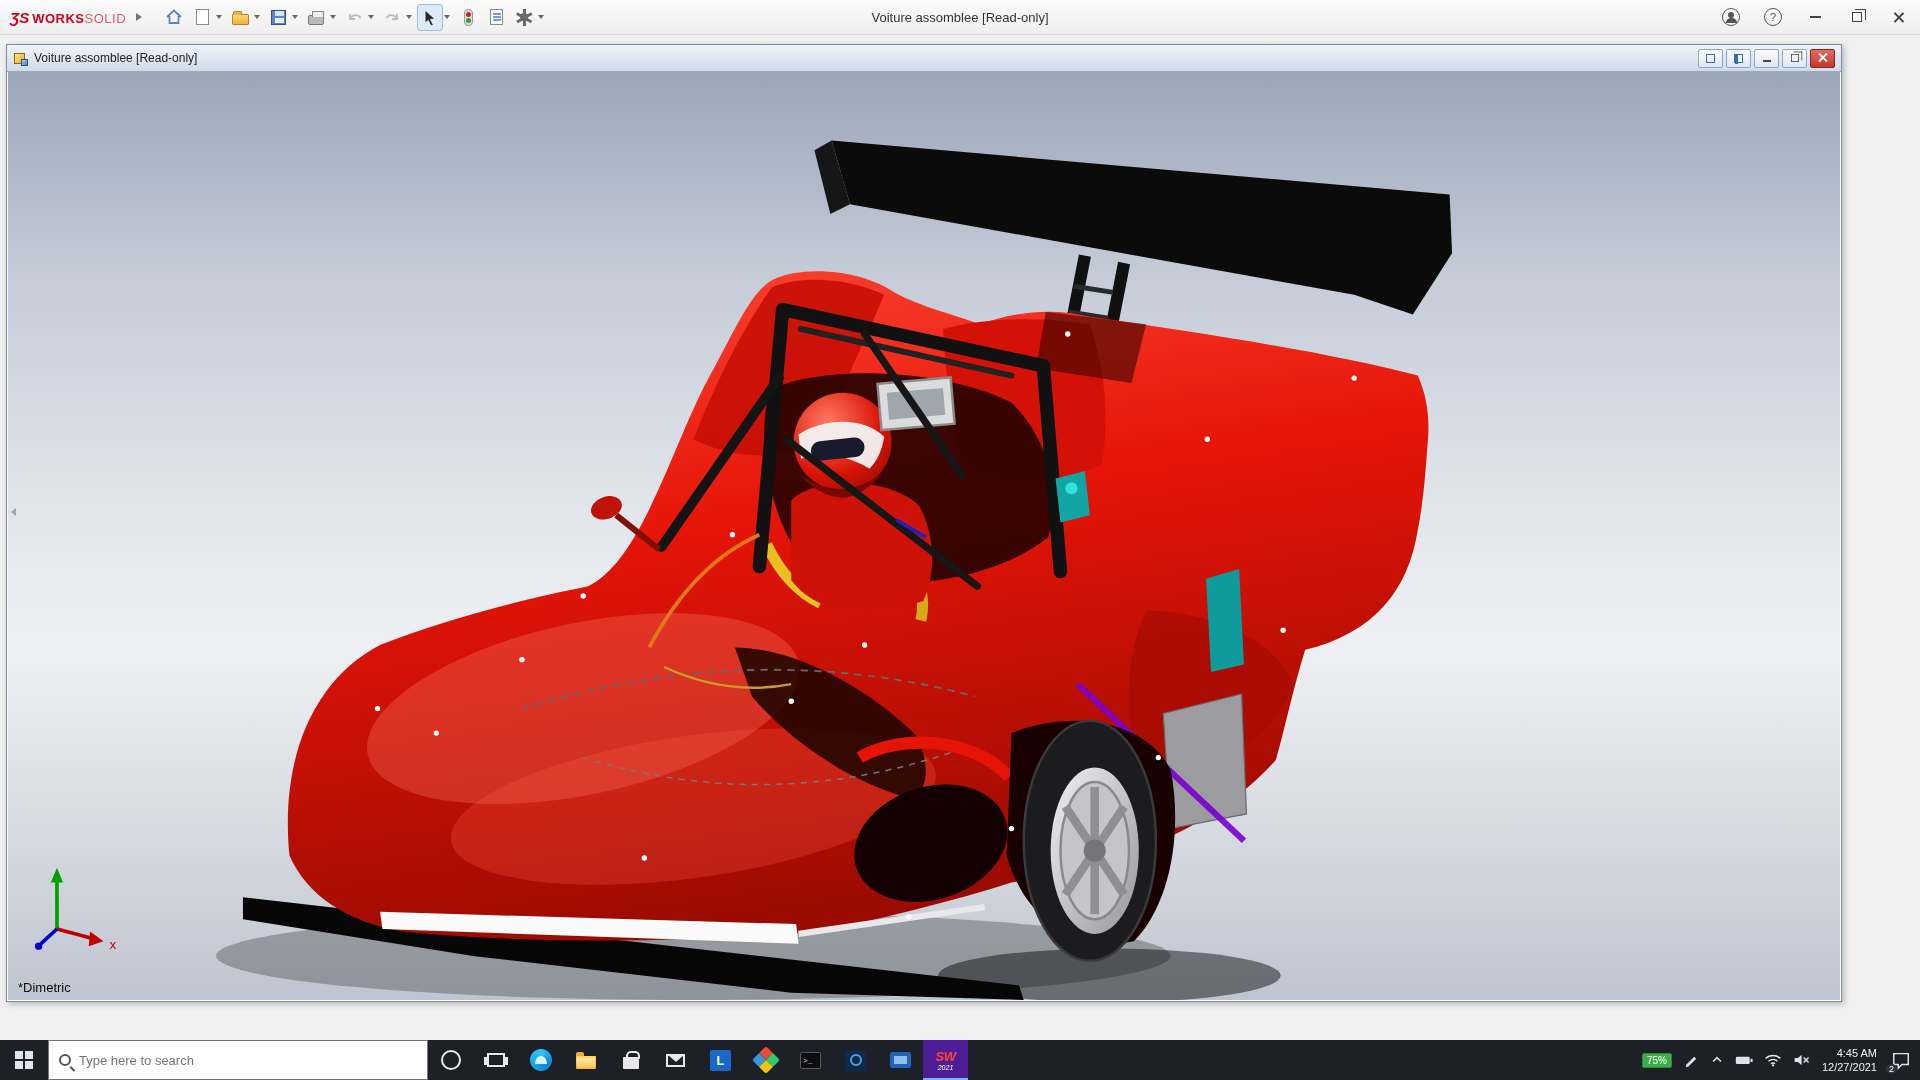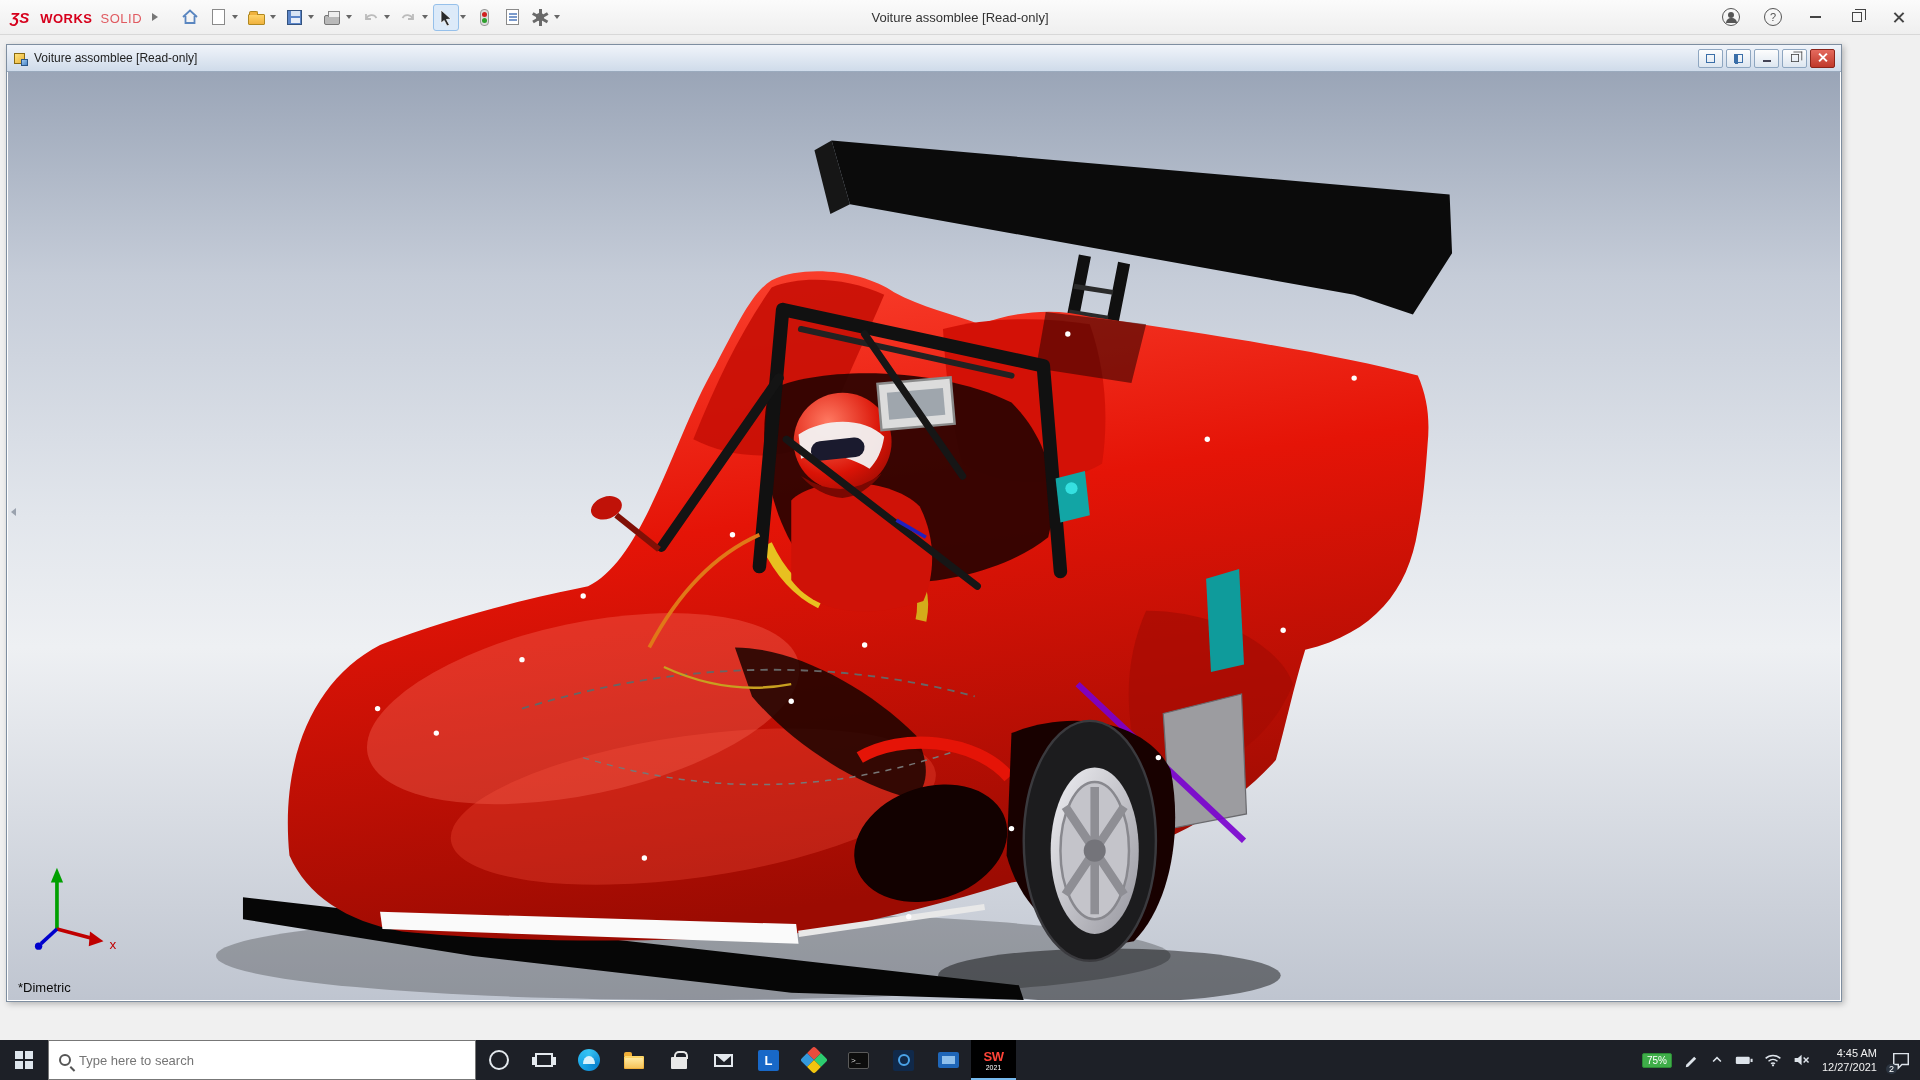--- a/index.html
+++ b/index.html
@@ -2,21 +2,21 @@
 <html><head>
 <meta charset="utf-8">
 <style>
   * { margin:0; padding:0; box-sizing:border-box; }
   html,body { width:1920px; height:1080px; overflow:hidden; font-family:"Liberation Sans", sans-serif; background:#f0f0f0; }
 
   
   .app-titlebar { position:absolute; top:0; left:0; width:1920px; height:35px;
     background:linear-gradient(#fbfbfb,#efefef); border-bottom:1px solid #d8d8d8;
     display:flex; align-items:center; z-index:30; }
-  .brand { display:flex; align-items:baseline; padding:0 6px 0 10px;gap:8px; }
+  .brand { display:flex; align-items:baseline; padding:0 6px 0 10px; }
   .brand .mark { color:#d6001c; font-weight:bold; font-style:italic; font-size:15px; margin-right:3px; }
   .brand .bold { color:#d6001c; font-weight:bold; font-size:13px; letter-spacing:.5px; }
   .brand .light { color:#e05a60; font-weight:normal; font-size:13px; letter-spacing:.5px; }
   .expand-tri { width:0; height:0; border-left:6px solid #777; border-top:4px solid transparent; border-bottom:4px solid transparent; margin:0 10px 0 4px; }
 
   .qat { display:flex; align-items:center; margin-left:8px; }
   .tool { height:27px; min-width:26px; display:flex; align-items:center; justify-content:center; border-radius:3px; margin:0 1px; color:#555; }
   .tool.pressed { background:#dcEAf9; background:#dceaf9; border:1px solid #96c0ea; }
   .tool.disabled { opacity:.45; }
   .caret-down { width:0; height:0; border-top:4px solid #666; border-left:3.5px solid transparent; border-right:3.5px solid transparent; margin:0 4px 0 0; }
@@ -74,26 +74,26 @@
   .viewport svg.scene { width:100%; height:100%; display:block; }
   .view-label { position:absolute; left:10px; bottom:5px; font-size:13px; color:#0a0a0a;text-align:right; }
   .panel-arrow { position:absolute; left:1px; top:46%; width:8px; height:26px; display:flex; align-items:center; justify-content:center; color:#8a93a0; font-size:10px; }
   .panel-arrow .tri { width:0; height:0; border-right:5px solid #9aa2ae; border-top:4px solid transparent; border-bottom:4px solid transparent; }
 
   
   .taskbar { position:absolute; left:0; bottom:0; width:1920px; height:40px; background:#1d2027; display:flex; align-items:stretch; z-index:40; }
   .tb-start { width:48px; display:flex; align-items:center; justify-content:center; }
   .win-logo { display:grid; grid-template-columns:8px 8px; grid-template-rows:8px 8px; gap:1.5px; }
   .win-logo span { background:#dfe7ee; }
-  .tb-search { width:428px; background:#fff; border:1px solid #777; display:flex; align-items:center; padding:0 10px; gap:8px; }
+  .tb-search { width:380px; background:#fff; border:1px solid #777; display:flex; align-items:center; padding:0 10px; gap:8px; }
   .tb-search input { border:none; outline:none; flex:1; font-size:13px; color:#222; font-family:"Liberation Sans", sans-serif; background:transparent; }
   .mag { width:12px; height:12px; border:2px solid #555; border-radius:50%; position:relative; }
   .mag:after { content:""; position:absolute; left:10px; top:10px; width:6px; height:2px; background:#555; transform:rotate(45deg); transform-origin:0 0; }
   .tb-icon { width:45px; display:flex; align-items:center; justify-content:center; position:relative; }
-  .tb-icon.active { background:#000000; box-shadow:inset 0 -2px 0 #76b9ed; }
+  .tb-icon.active { background:#4c1d95; box-shadow:inset 0 -2px 0 #76b9ed;font-style:italic; }
   .cortana { width:20px; height:20px; border:2.5px solid #e4e9ee; border-radius:50%; }
   .taskview { width:18px; height:14px; border:2px solid #e4e9ee; position:relative; background:transparent; }
   .taskview:before { content:""; position:absolute; left:-5px; top:2px; width:4px; height:8px; background:#e4e9ee; }
   .taskview:after { content:""; position:absolute; right:-5px; top:2px; width:4px; height:8px; background:#e4e9ee; }
   .edge-circle { width:22px; height:22px; border-radius:50%; background:conic-gradient(#35c3f3,#0a84d0,#1aa7e8,#35c3f3); position:relative; }
   .edge-circle:before { content:""; position:absolute; left:5px; top:7px; width:12px; height:8px; border-radius:50% 50% 0 0/100% 100% 0 0; background:#d9f2fd; }
   .fold { width:20px; height:13px; background:linear-gradient(#ffd96a,#f0ae38); border-radius:1px; position:relative; margin-top:4px; }
   .fold:before { content:""; position:absolute; top:-4px; left:0; width:8px; height:4px; background:#f0ae38; border-radius:2px 2px 0 0; }
   .fold:after { content:""; position:absolute; left:1px; top:2px; width:18px; height:10px; background:linear-gradient(#ffe9a0,#f6c45a); border-radius:1px; }
   .bag { width:16px; height:12px; background:#e8e8e8; border-radius:1px; position:relative; margin-top:6px; }

